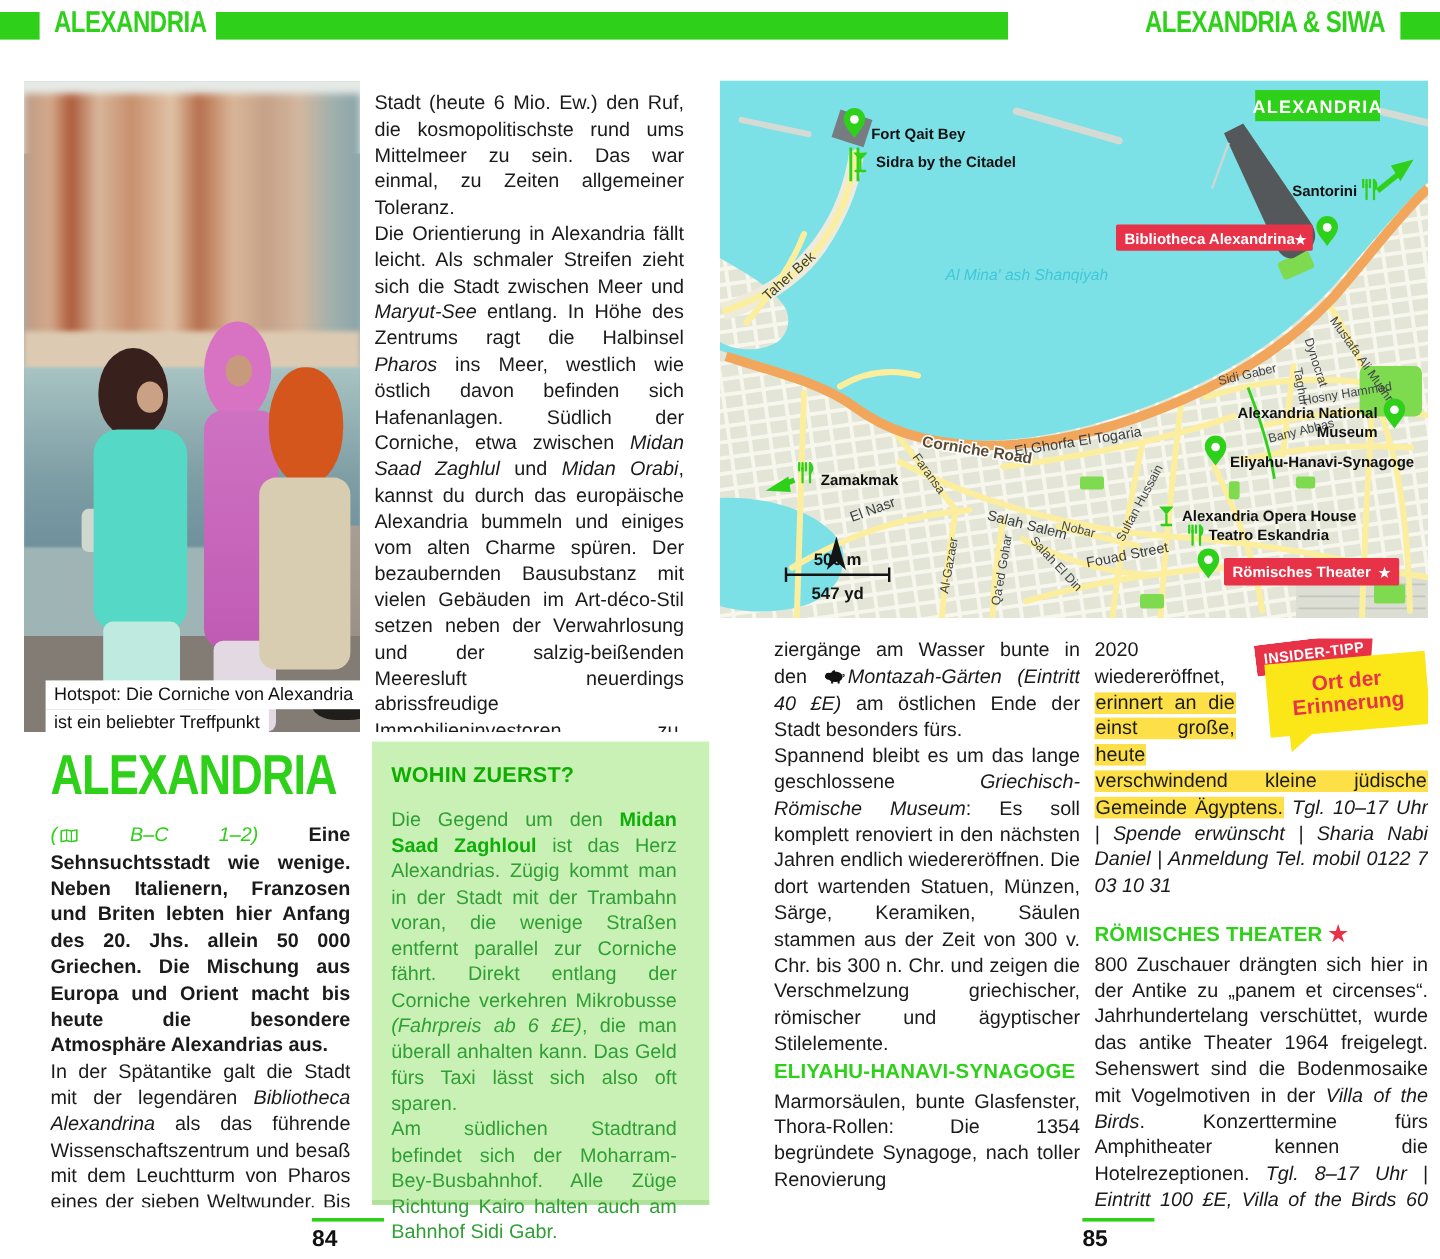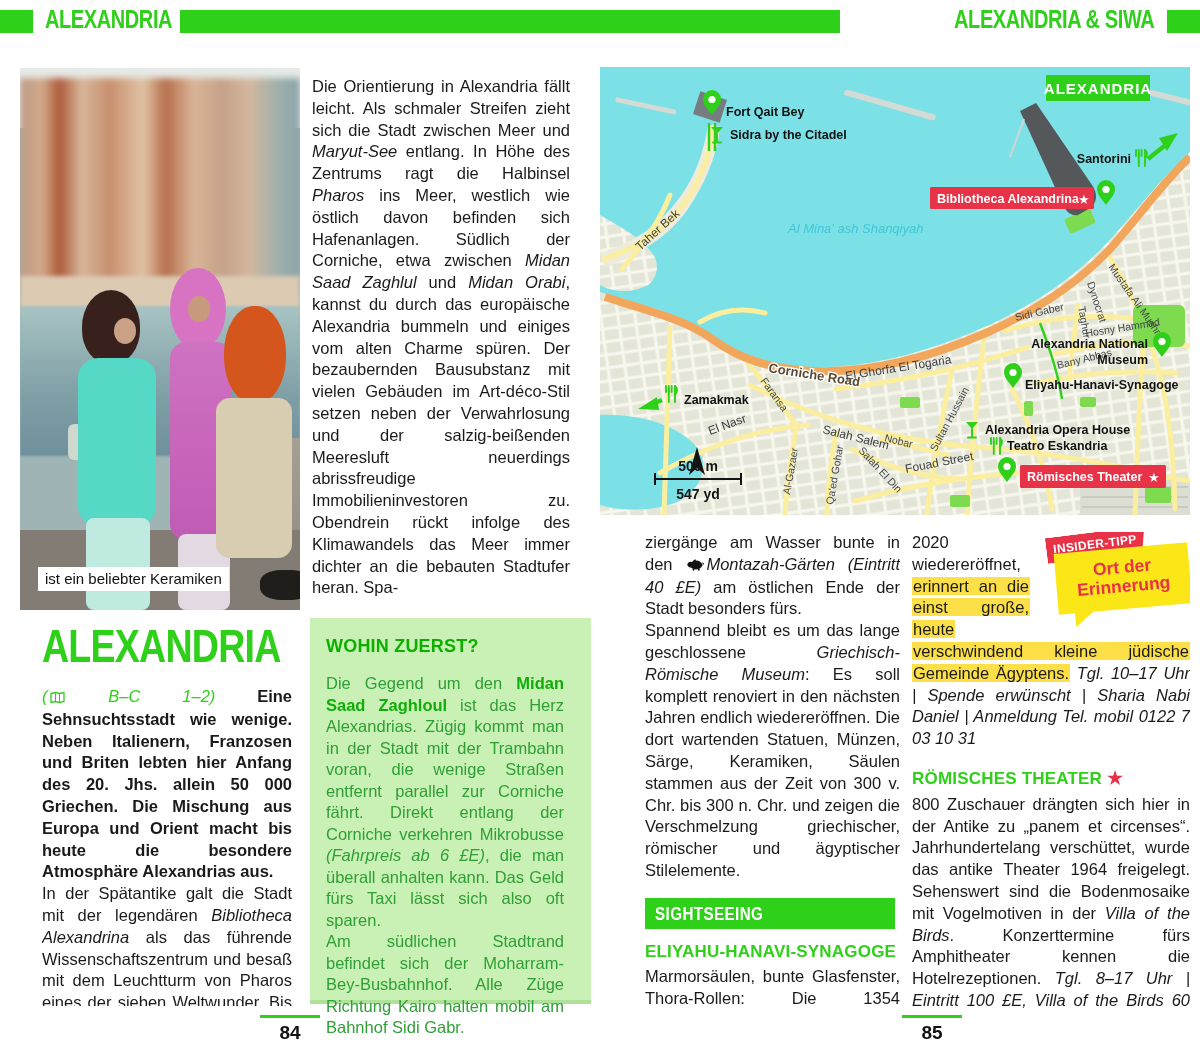--- a/index.html
+++ b/index.html
@@ -32,21 +32,21 @@
   .sightbar{background:#2fd01a;color:#fff;font-weight:900;font-size:19px;letter-spacing:.5px;padding:5px 10px 4px 10px;margin:16px 0 12px 0;width:230px;}
   .subhead{color:#2fd01a;font-weight:900;font-size:17px;margin:0 0 4px 0;letter-spacing:.2px;}
   .theater-head{color:#2fd01a;font-weight:900;font-size:17px;margin:18px 0 4px 0;letter-spacing:.2px;}
   .red-star{color:#e73247;font-size:18px;font-style:normal;}
   
   .badge{float:right;width:150px;height:96px;margin:0 0 4px 10px;position:relative;shape-outside:inset(0);}
   .ribbon{position:absolute;top:0;left:6px;background:#e73247;color:#fff;font-weight:bold;font-size:12px;letter-spacing:.4px;padding:2px 9px 2px 7px;transform:rotate(-7deg);clip-path:polygon(0 0,100% 0,95% 100%,0 100%);}
   .bubble{position:absolute;top:16px;left:16px;right:0;background:#fbe718;color:#e73247;font-weight:900;font-size:17.5px;line-height:1.1;text-align:center;padding:10px 6px 12px 6px;transform:rotate(-5deg);}
   .bubble:after{content:"";position:absolute;left:14px;bottom:-15px;width:0;height:0;border-style:solid;border-width:17px 15px 0 4px;border-color:#fbe718 transparent transparent transparent;transform:rotate(12deg);}
   
-  .pgnum{position:absolute;width:60px;text-align:center;font-size:19px;font-weight:bold;color:#111;}
+  .pgnum{position:absolute;width:60px;text-align:left;font-size:19px;font-weight:bold;color:#111;}
   .pgline{position:absolute;width:60px;height:3px;background:#2fd01a;}
   
   .mapwrap{position:absolute;left:600px;top:67px;width:590px;height:448px;}
   svg text{font-family:"Liberation Sans",sans-serif;}
   .poi-t{font-size:12.5px;font-weight:bold;fill:#111;}
   .st-t{font-size:10.5px;fill:#41464a;}
   .st-t2{font-size:12px;fill:#3a3e41;}
 </style>
 </head>
 <body>
@@ -71,41 +71,43 @@
   <div style="left:66px;top:450px;width:64px;height:92px;background:#bfeadf;border-radius:8px;"></div>
   <div style="left:150px;top:200px;width:56px;height:82px;background:#d873c4;border-radius:50%;"></div>
   <div style="left:168px;top:228px;width:22px;height:26px;background:#c89a7d;border-radius:50%;"></div>
   <div style="left:150px;top:274px;width:62px;height:198px;background:linear-gradient(#cf72c2,#c05bb4);border-radius:16px;"></div>
   <div style="left:158px;top:466px;width:52px;height:76px;background:#e3d9e2;border-radius:8px;"></div>
   <div style="left:204px;top:238px;width:62px;height:98px;background:#d4561c;border-radius:48%;"></div>
   <div style="left:196px;top:330px;width:76px;height:160px;background:#d8cdb0;border-radius:14px;"></div>
   <div style="left:240px;top:502px;width:52px;height:30px;background:#201e1b;border-radius:40%;"></div>
 </div>
 <div class="caption">
-  <span>ist ein beliebter Keramiken</span>
+  <span>Hotspot: Die Corniche von Alexandria</span>
+  <span>ist ein beliebter Treffpunkt</span>
 </div>
 
 <div class="big-title"><span class="cond">ALEXANDRIA</span></div>
 
 <div class="col" style="left:42px;top:686px;width:250px;height:320px;">
   <p><span><span class="gi">(</span></span><span class="micon"><svg width="15" height="11" viewBox="0 0 15 11">
           <path d="M1,1.5 L5.5,0.5 L9.5,1.5 L14,0.5 V9.5 L9.5,10.5 L5.5,9.5 L1,10.5 Z" fill="none" stroke="#2fd01a" stroke-width="1.3"></path>
           <path d="M5.5,0.5 V9.5 M9.5,1.5 V10.5" stroke="#2fd01a" stroke-width="1"></path>
         </svg></span><span><span class="gi"> B–C 1–2) </span><span class="b">Eine Sehnsuchtsstadt wie wenige. Neben Italienern, Franzosen und Briten lebten hier Anfang des 20. Jhs. allein 50 000 Griechen. Die Mischung aus Europa und Orient macht bis heute die besondere Atmosphäre Alexandrias aus.</span></span></p>
   <p><span><span>In der Spätantike galt die Stadt mit der legendären </span><span class="i">Bibliotheca Alexandrina</span><span> als das führende Wissenschaftszentrum und besaß mit dem Leuchtturm von Pharos eines der sieben Weltwunder. Bis in die 1950er-Jahre hatte die</span></span></p>
 </div>
 
 <div class="col" style="left:312px;top:76px;width:258px;height:534px;">
+  <p><span><span>Stadt (heute 6 Mio. Ew.) den Ruf, die kosmopolitischste rund ums Mittelmeer zu sein. Das war einmal, zu Zeiten allgemeiner Toleranz.</span></span></p>
   <p><span><span>Die Orientierung in Alexandria fällt leicht. Als schmaler Streifen zieht sich die Stadt zwischen Meer und </span><span class="i">Maryut-See</span><span> entlang. In Höhe des Zentrums ragt die Halbinsel </span><span class="i">Pharos</span><span> ins Meer, westlich wie östlich davon befinden sich Hafenanlagen. Südlich der Corniche, etwa zwischen </span><span class="i">Midan Saad Zaghlul</span><span> und </span><span class="i">Midan Orabi</span><span>, kannst du durch das europäische Alexandria bummeln und einiges vom alten Charme spüren. Der bezaubernden Bausubstanz mit vielen Gebäuden im Art-déco-Stil setzen neben der Verwahrlosung und der salzig-beißenden Meeresluft neuerdings abrissfreudige Immobilieninvestoren zu. Obendrein rückt infolge des Klimawandels das Meer immer dichter an die bebauten Stadtufer heran. Spa-</span></span></p>
 </div>
 
 <div class="wohin">
   <h3>WOHIN ZUERST?</h3>
   <p><span><span>Die Gegend um den </span><span class="bg">Midan Saad Zaghloul</span><span> ist das Herz Alexandrias. Zügig kommt man in der Stadt mit der Trambahn voran, die wenige Straßen entfernt parallel zur Corniche fährt. Direkt entlang der Corniche verkehren Mikrobusse </span><span class="i">(Fahrpreis ab 6 £E)</span><span>, die man überall anhalten kann. Das Geld fürs Taxi lässt sich also oft sparen.</span></span></p>
-  <p><span><span>Am südlichen Stadtrand befindet sich der Moharram-Bey-Busbahnhof. Alle Züge Richtung Kairo halten mobil am Bahnhof Sidi Gabr.</span></span></p>
+  <p><span><span>Am südlichen Stadtrand befindet sich der Moharram-Bey-Busbahnhof. Alle Züge Richtung Kairo halten auch am Bahnhof Sidi Gabr.</span></span></p>
 </div>
 
 <div class="mapwrap">
 <svg viewBox="0 0 590 448" width="590" height="448">
   <defs>
     <pattern id="blk" width="17" height="13" patternUnits="userSpaceOnUse" patternTransform="rotate(-8)">
       <rect width="17" height="13" fill="#f7f7ee"></rect>
       <rect x="1.6" y="1.6" width="13.8" height="9.8" fill="#e3e5d7"></rect>
     </pattern>
     <g id="pin">
@@ -257,21 +259,20 @@
   <p><span><span>ziergänge am Wasser bunte in den </span></span><span class="micon"><svg width="17" height="12" viewBox="0 0 17 12">
           <ellipse cx="9" cy="6" rx="6.2" ry="4.4" fill="#111"></ellipse>
           <circle cx="3.6" cy="5.6" r="2.9" fill="#111"></circle>
           <rect x="0.4" y="4.6" width="2.6" height="2.1" rx="0.8" fill="#111"></rect>
           <path d="M6,1.6 L8.6,0.2 L9,3 Z" fill="#111"></path>
           <rect x="5.6" y="9.4" width="1.7" height="2.2" fill="#111"></rect>
           <rect x="11" y="9.4" width="1.7" height="2.2" fill="#111"></rect>
           <path d="M15,4.4 c2,-1.4 2,1.6 0.4,1.6" stroke="#111" stroke-width="0.9" fill="none"></path>
         </svg></span><span><span class="i">Montazah-Gärten (Eintritt 40 £E)</span><span> am östlichen Ende der Stadt besonders fürs.</span></span></p>
   <p><span><span>Spannend bleibt es um das lange geschlossene </span><span class="i">Griechisch-Römische Museum</span><span>: Es soll komplett renoviert in den nächsten Jahren endlich wiedereröffnen. Die dort wartenden Statuen, Münzen, Särge, Keramiken, Säulen stammen aus der Zeit von 300 v. Chr. bis 300 n. Chr. und zeigen die Verschmelzung griechischer, römischer und ägyptischer Stilelemente.</span></span></p>
-  <div class="sightbar"><span class="cond">SIGHTSEEING</span></div>
   <h4 class="subhead" style="margin:0 0 4px 0;">ELIYAHU-HANAVI-SYNAGOGE</h4>
   <p><span><span>Marmorsäulen, bunte Glasfenster, Thora-Rollen: Die 1354 begründete Synagoge, nach toller Renovierung</span></span></p>
 </div>
 
 <div class="col" style="left:912px;top:532px;width:278px;height:478px;">
   <p>
     <span class="badge">
       <span class="ribbon">INSIDER-TIPP</span>
       <span class="bubble">
         <span>Ort der</span><br>

